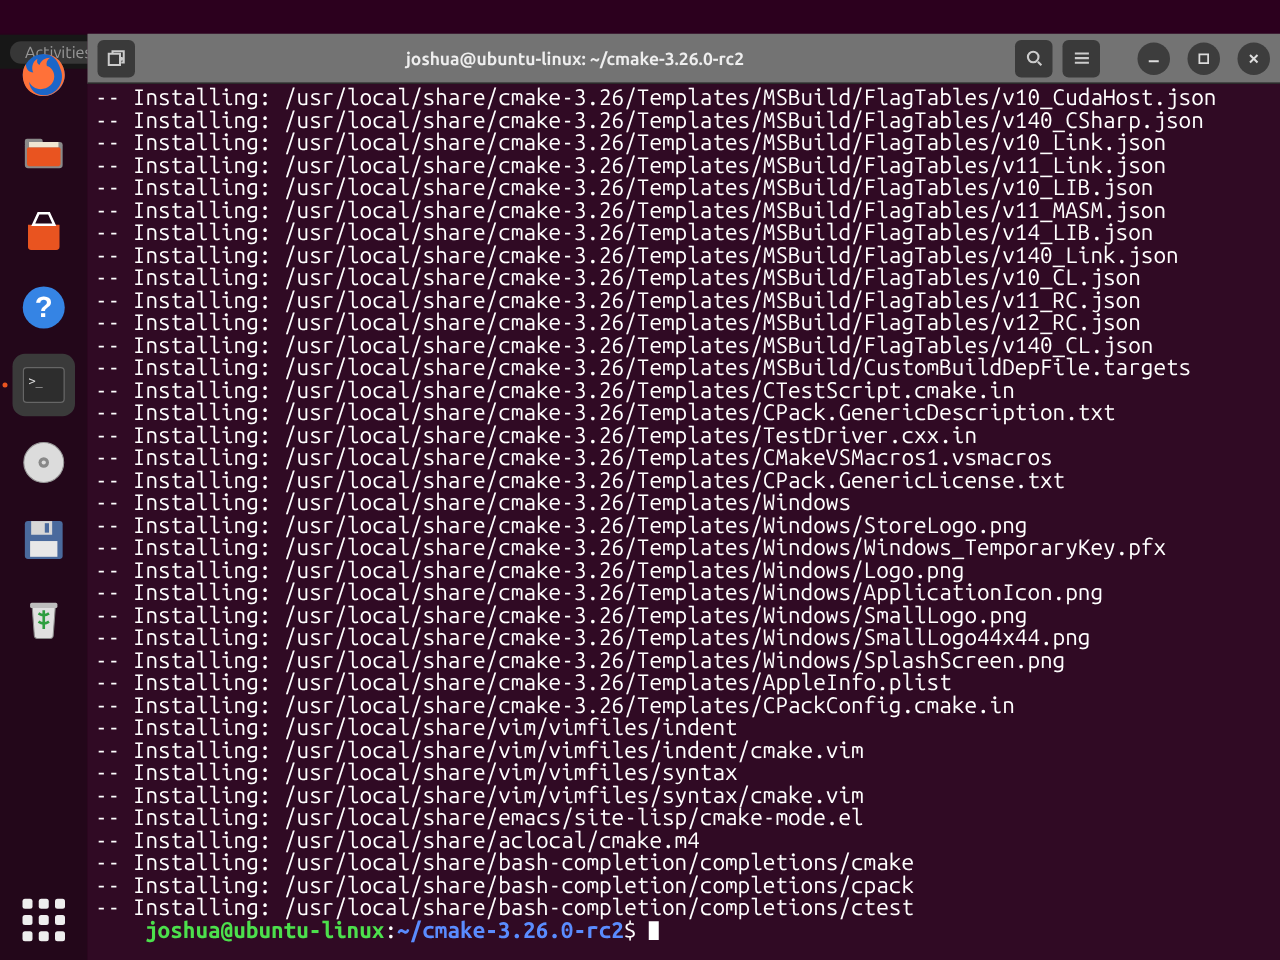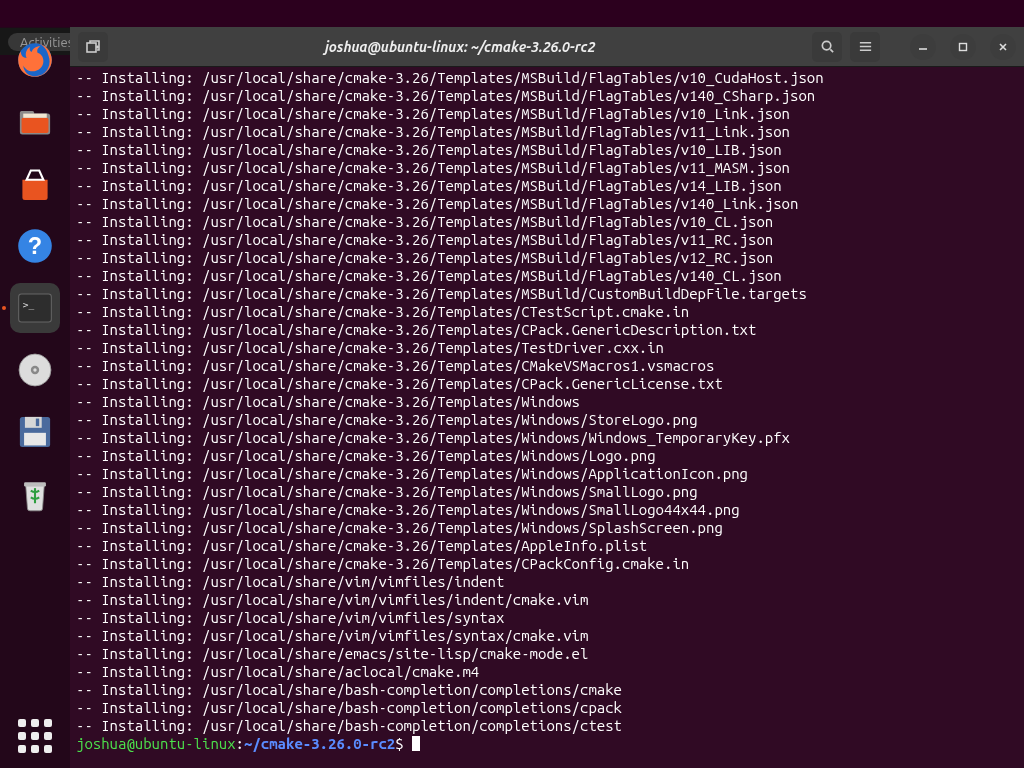--- a/index.html
+++ b/index.html
@@ -15,29 +15,29 @@
   .tray { display: flex; gap: 14px; align-items: center; }
   .tray svg { width: 15px; height: 15px; fill: #ccc; }
   
   .dock { position: absolute; left: 0; top: 27px; bottom: 0; width: 70px; background: rgba(20,20,20,0.35); display: flex; flex-direction: column; align-items: center; padding-top: 8px; gap: 12px; }
   .dock-item { width: 50px; height: 50px; border-radius: 10px; display: flex; align-items: center; justify-content: center; position: relative;}
   .dock-item.active::before { content:""; position:absolute; left:-8px; top:50%; transform:translateY(-50%); width:4px;height:4px;background:#E95420;border-radius:50%;}
   .apps-grid { position: absolute; bottom: 12px; left: 50%; transform: translateX(-50%); width: 40px; height: 40px; display: grid; grid-template-columns: repeat(3,8px); grid-template-rows: repeat(3,8px); gap: 5px; justify-content:center; align-content:center;}
   .apps-grid span { width:8px;height:8px;background:#eee;border-radius:2px;}
   
   .window { position: absolute; left: 70px; top: 27px; right: 0; bottom: 0; background: #300a24; display: flex; flex-direction: column; }
-  .titlebar { height: 40px; background: #404040; display: flex; align-items: center; padding: 0 8px; gap: 8px; border-bottom: 1px solid #1a1a1a; font-style: italic;}
+  .titlebar { height: 40px; background: #737373; display: flex; align-items: center; padding: 0 8px; gap: 8px; border-bottom: 1px solid #1a1a1a;}
   .titlebar .newtab { width: 30px; height: 30px; background: #3a3a3a; border-radius: 5px; display:flex;align-items:center;justify-content:center;color:#ccc;font-size:15px;}
   .titlebar-title { flex: 1; text-align: center; color: #eee; font-size: 14px; font-weight: 600; }
   .tbtn { width: 30px; height: 30px; background: #3a3a3a; border-radius: 5px; display:flex;align-items:center;justify-content:center;color:#ccc;}
   .winbtn { width: 26px; height: 26px; background: #3d3d3d; border-radius: 50%; display:flex;align-items:center;justify-content:center;color:#ddd;font-size:12px;margin-left:6px;}
   .winbtn.close { background: #3d3d3d; }
-  .term-body { flex: 1; padding: 2px 6px 4px 6px; color: #fff; font-family: "Ubuntu Mono","DejaVu Sans Mono",monospace; font-size: 15px; line-height: 18px; overflow: hidden; white-space: pre; }
+  .term-body { flex: 1; padding: 2px 6px 4px 6px; color: #fff; font-family: "Ubuntu Mono","DejaVu Sans Mono",monospace; font-size: 18px; line-height: 18px; overflow: hidden; white-space: pre; }
   .line {}
-  .prompt-user { color: #4CE04C; font-weight:normal;}
+  .prompt-user { color: #4CE04C; font-weight:bold;margin-left:40px;}
   .prompt-path { color: #5A8CFF; font-weight:bold;}
   .dollar { color: #fff; }
   .cursor { display:inline-block; width:8px; height:15px; background:#fff; vertical-align:-2px;}
 </style>
 </head>
 <body>
 
 <div class="topbar">
   <div class="topbar-left">
     <div class="activities-pill">Activities</div>

